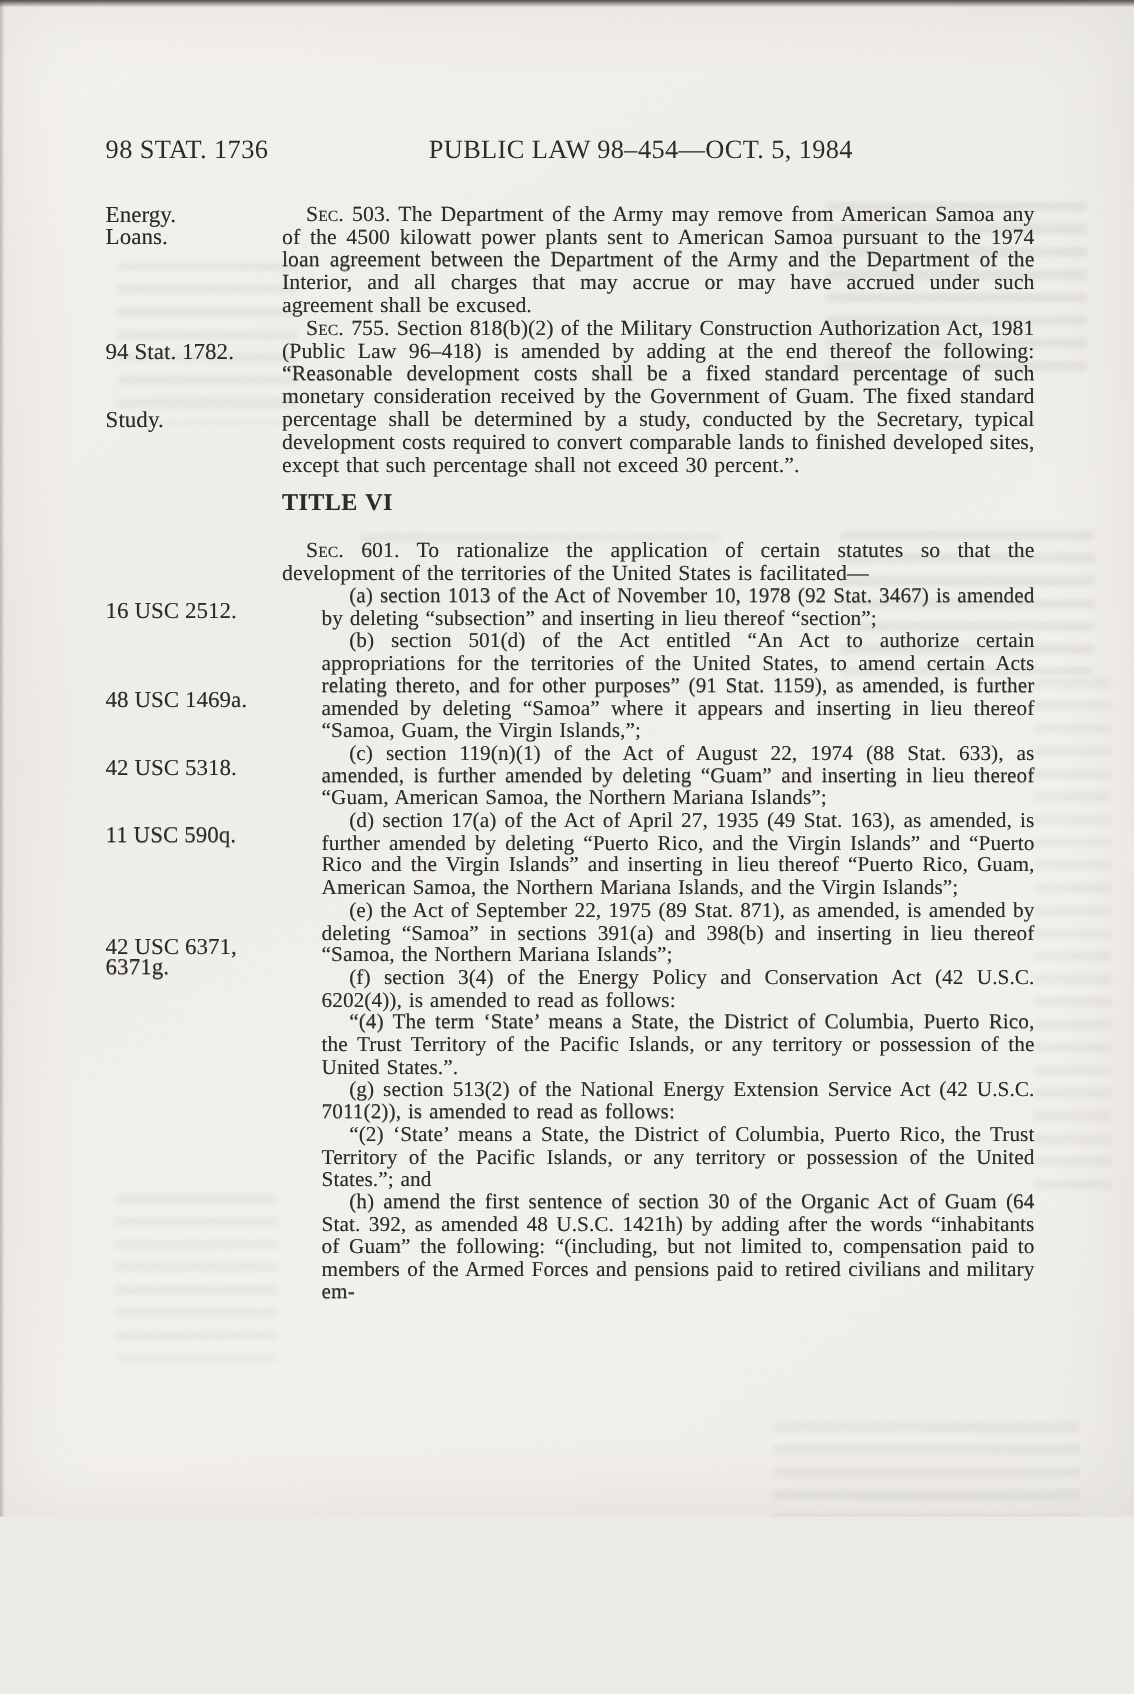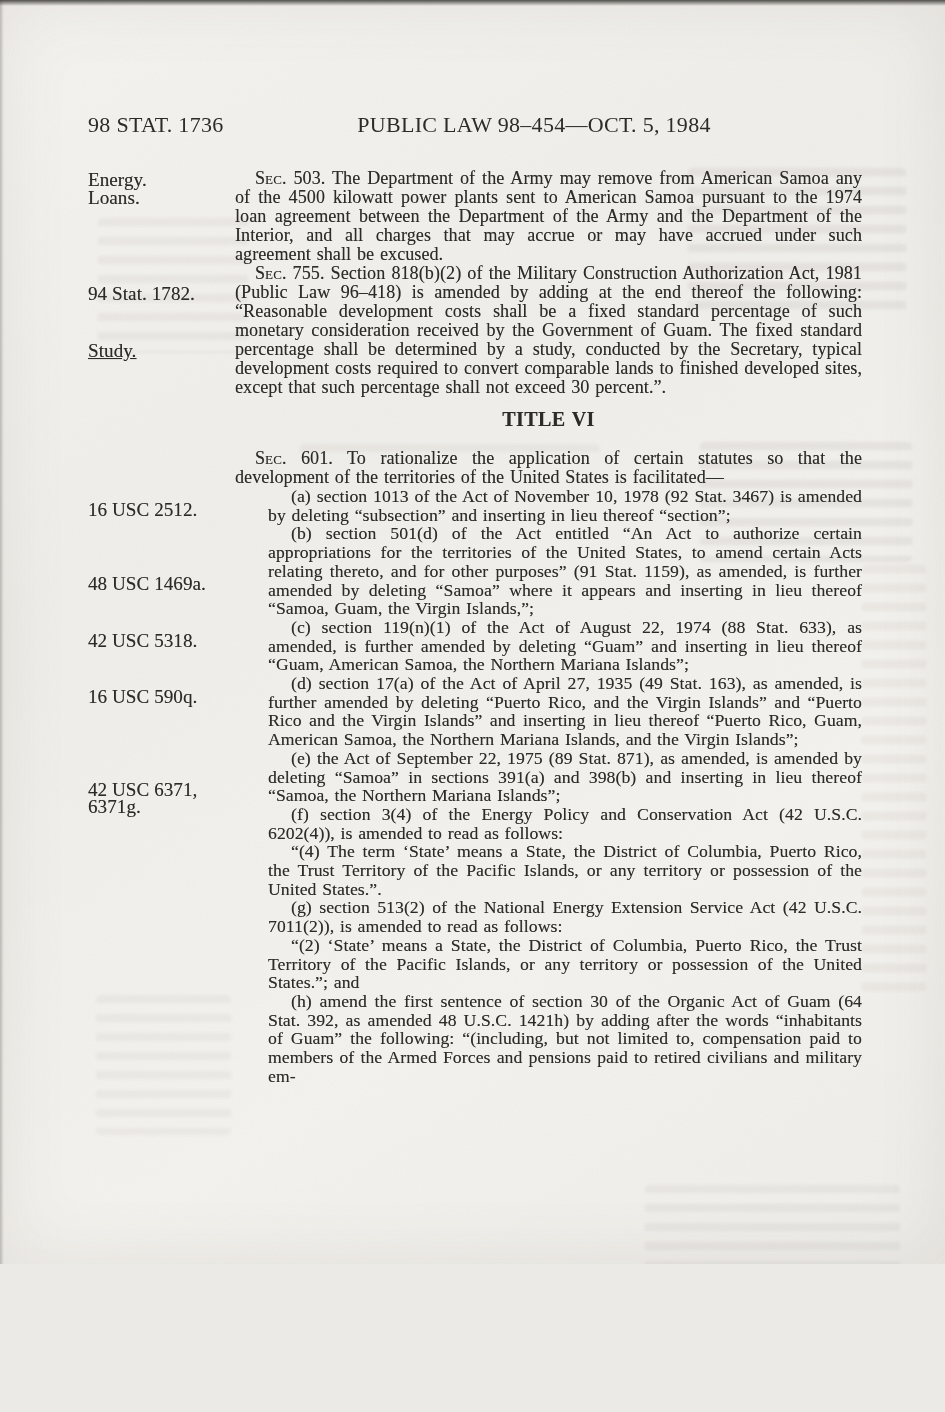--- a/index.html
+++ b/index.html
@@ -93,21 +93,21 @@
     text-shadow: 0.2px 0.2px 0.5px rgba(45, 43, 39, 0.45);
   }
   .para {
     margin: 0;
     text-indent: 20px;
     position: relative;
   }
   .sc { font-variant: small-caps; }
   .title-vi {
     margin: 13px 0 20px 0;
-    text-align: center;
+    text-align: left;
     font-weight: bold;
     font-size: 20px;
     letter-spacing: 0.4px;
     text-indent: 0;
   }
   .sub {
     margin: 0 0 0 33px;
     text-indent: 23px;
     font-size: 17.6px;
     line-height: 18.7px;
@@ -120,21 +120,21 @@
     line-height: 17.5px;
     text-align: left;
     text-indent: 0;
     white-space: pre-line;
     word-spacing: normal;
     letter-spacing: 0.1px;
   }
   .para > .note { left: -147px; top: 2px; }
   .sub  > .note { left: -180px; top: 2px; margin-top: 12px; }
   .note-off-1  { top: 21px !important; }
-  .note-off-4  { top: 78px !important; text-decoration: underline; }
+  .note-off-4  { top: 78px !important; }
   .note-off-2s { top: 39px !important; }
   .note-off-1s { top: 20px !important; }
 </style>
 </head>
 <body>
 
 <div class="page">
 
   <svg class="grain" aria-hidden="true">
     <filter id="grainF">
@@ -190,21 +190,21 @@
       <span class="note note-off-2s">48 USC 1469a.</span>
       <span>(b) section 501(d) of the Act entitled “An Act to authorize certain appropriations for the territories of the United States, to amend certain Acts relating thereto, and for other purposes” (91 Stat. 1159), as amended, is further amended by deleting “Samoa” where it appears and inserting in lieu thereof “Samoa, Guam, the Virgin Islands,”;</span>
     </p>
 
     <p class="sub">
       <span class="note">42 USC 5318.</span>
       <span>(c) section 119(n)(1) of the Act of August 22, 1974 (88 Stat. 633), as amended, is further amended by deleting “Guam” and inserting in lieu thereof “Guam, American Samoa, the Northern Mariana Islands”;</span>
     </p>
 
     <p class="sub">
-      <span class="note">16 USC 590q.</span>
+      <span class="note">11 USC 590q.</span>
       <span>(d) section 17(a) of the Act of April 27, 1935 (49 Stat. 163), as amended, is further amended by deleting “Puerto Rico, and the Virgin Islands” and “Puerto Rico and the Virgin Islands” and inserting in lieu thereof “Puerto Rico, Guam, American Samoa, the Northern Mariana Islands, and the Virgin Islands”;</span>
     </p>
 
     <p class="sub">
       <span class="note note-off-1s">42 USC 6371,
 6371g.</span>
       <span>(e) the Act of September 22, 1975 (89 Stat. 871), as amended, is amended by deleting “Samoa” in sections 391(a) and 398(b) and inserting in lieu thereof “Samoa, the Northern Mariana Islands”;</span>
     </p>
 
     <p class="sub">

